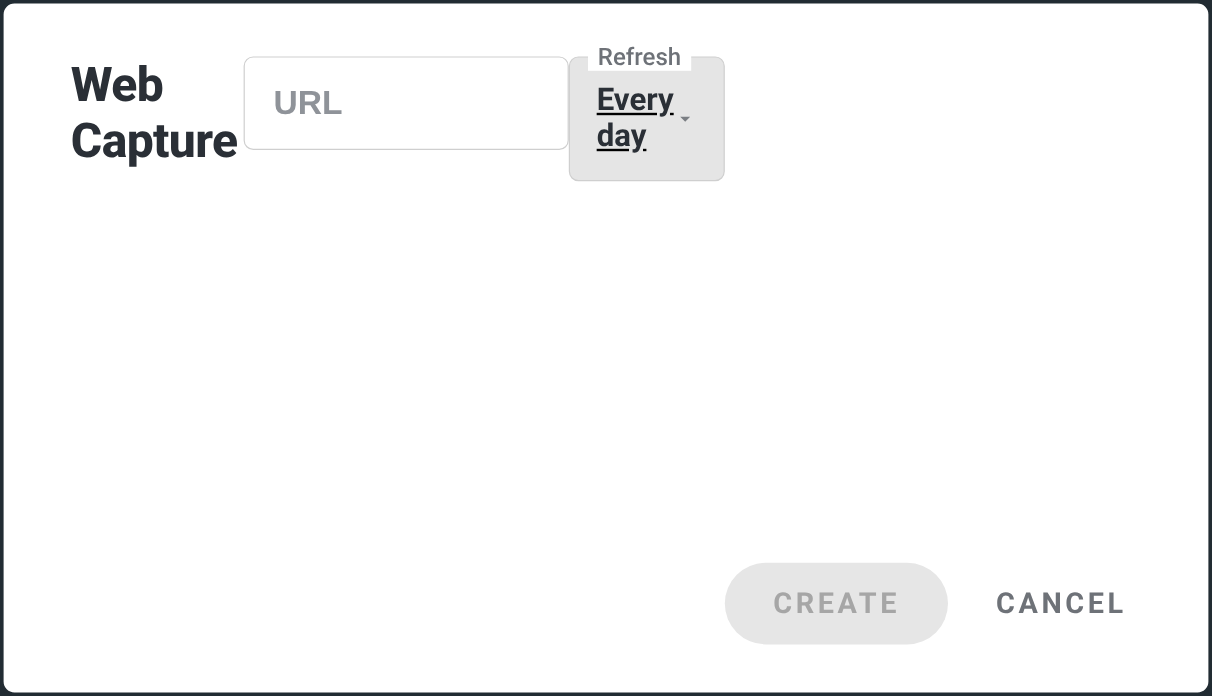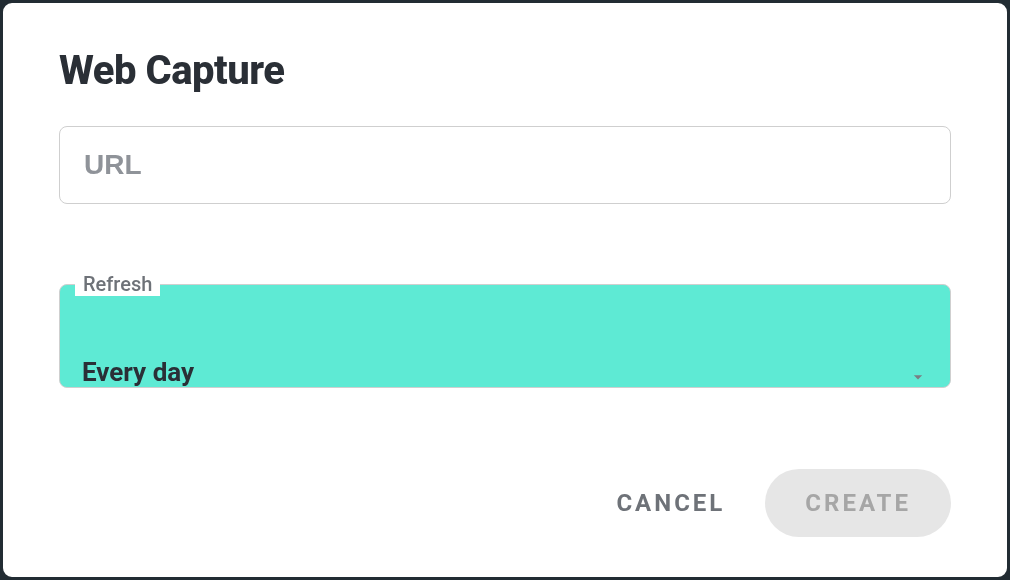--- a/index.html
+++ b/index.html
@@ -5,21 +5,21 @@
     * { box-sizing: border-box; margin: 0; padding: 0; }
     html, body { width: 1010px; height: 580px; font-family: -apple-system, BlinkMacSystemFont, "Segoe UI", Roboto, Helvetica, Arial, sans-serif; }
     body { background: #222c33; display: flex; align-items: stretch; justify-content: stretch; }
     .dialog {
       background: #fff;
       width: 100%;
       height: 100%;
       border-radius: 12px;
       padding: 44px 56px 40px 56px;
       display: flex;
-      flex-direction: column;
+      flex-direction: row;
       border: 3px solid #222c33;
     }
     .title {
       font-size: 40px;
       font-weight: 800;
       color: #2a2f36;
       letter-spacing: -0.5px;
       margin-bottom: 32px;
     }
     .input-wrap {
@@ -32,21 +32,21 @@
       border: 1.5px solid #cfcfcf;
       border-radius: 8px;
       padding: 16px 24px;
       font-size: 28px;
       font-weight: 600;
       color: #2a2f36;
       outline: none;
       background: #fff;
     }
     .text-input::placeholder { color: #8f9399; font-weight: 600; }
-    .row { display: flex; margin-bottom: 60px; }
+    .row { display: flex; margin-bottom: 60px; text-decoration: underline; }
     .field {
       position: relative;
       flex: 1;
     }
     .field-legend {
       position: absolute;
       top: -12px;
       left: 16px;
       background: #fff;
       padding: 0 8px;
@@ -54,24 +54,24 @@
       color: #6e7278;
       font-weight: 500;
     }
     .select-box {
       width: 100%;
       height: 104px;
       border: 1.5px solid #cfcfcf;
       border-radius: 8px;
       padding: 0 22px;
       display: flex;
-      align-items: flex-end;
+      align-items: center;
       justify-content: space-between;
       cursor: pointer;
-      background: #5eead4;
+      background: #e5e5e5;
     }
     .select-value {
       font-size: 26px;
       font-weight: 700;
       color: #2a2f36;
     }
     .caret { color: #7a7e83; display: inline-flex; }
     .actions {
       display: flex;
       justify-content: flex-end;
@@ -118,16 +118,16 @@
           <svg width="20" height="20" viewBox="0 0 24 24" fill="currentColor">
               <path d="M7 10l5 5 5-5z"></path>
             </svg>
         </span>
       </div>
     </div>
 
   </div>
 
   <div class="actions">
+    <button class="btn btn-pill">CREATE</button>
     <button class="btn btn-text">CANCEL</button>
-    <button class="btn btn-pill">CREATE</button>
   </div>
 </div>
 
 </body></html>

